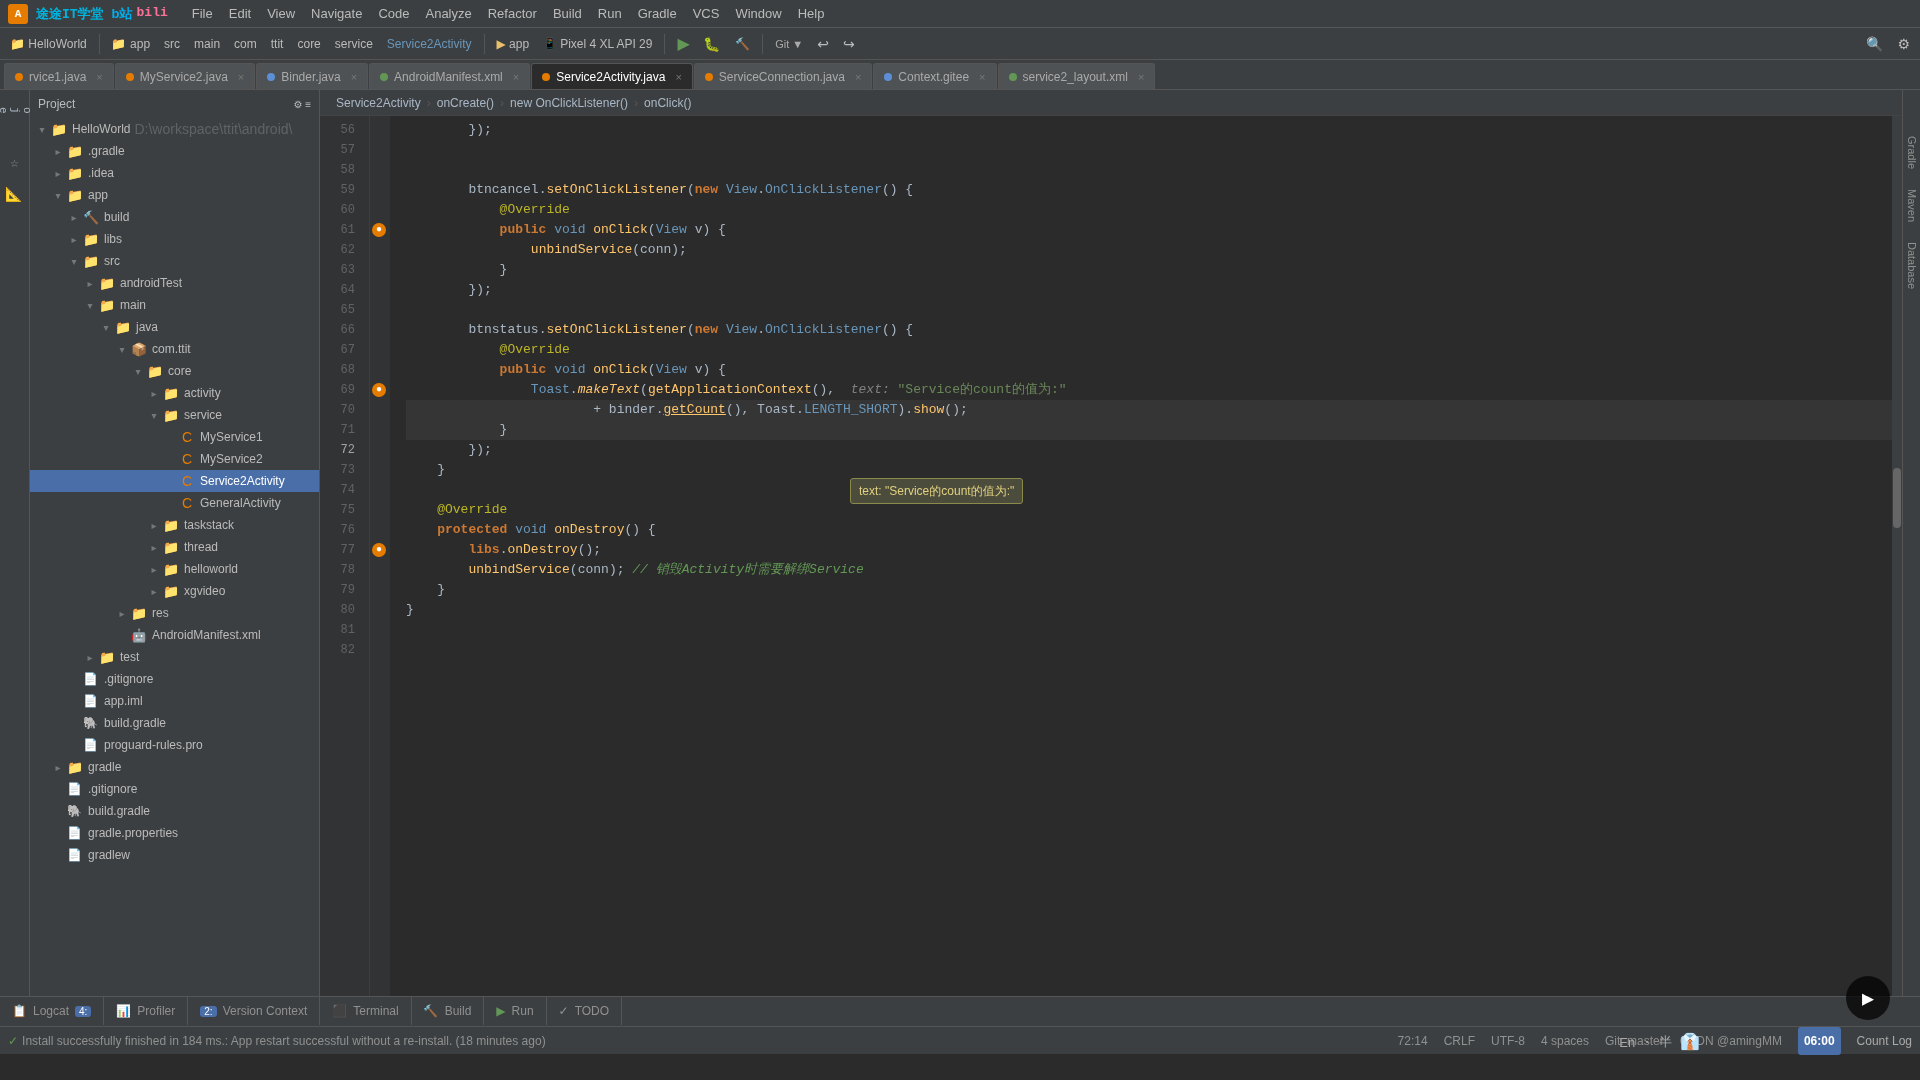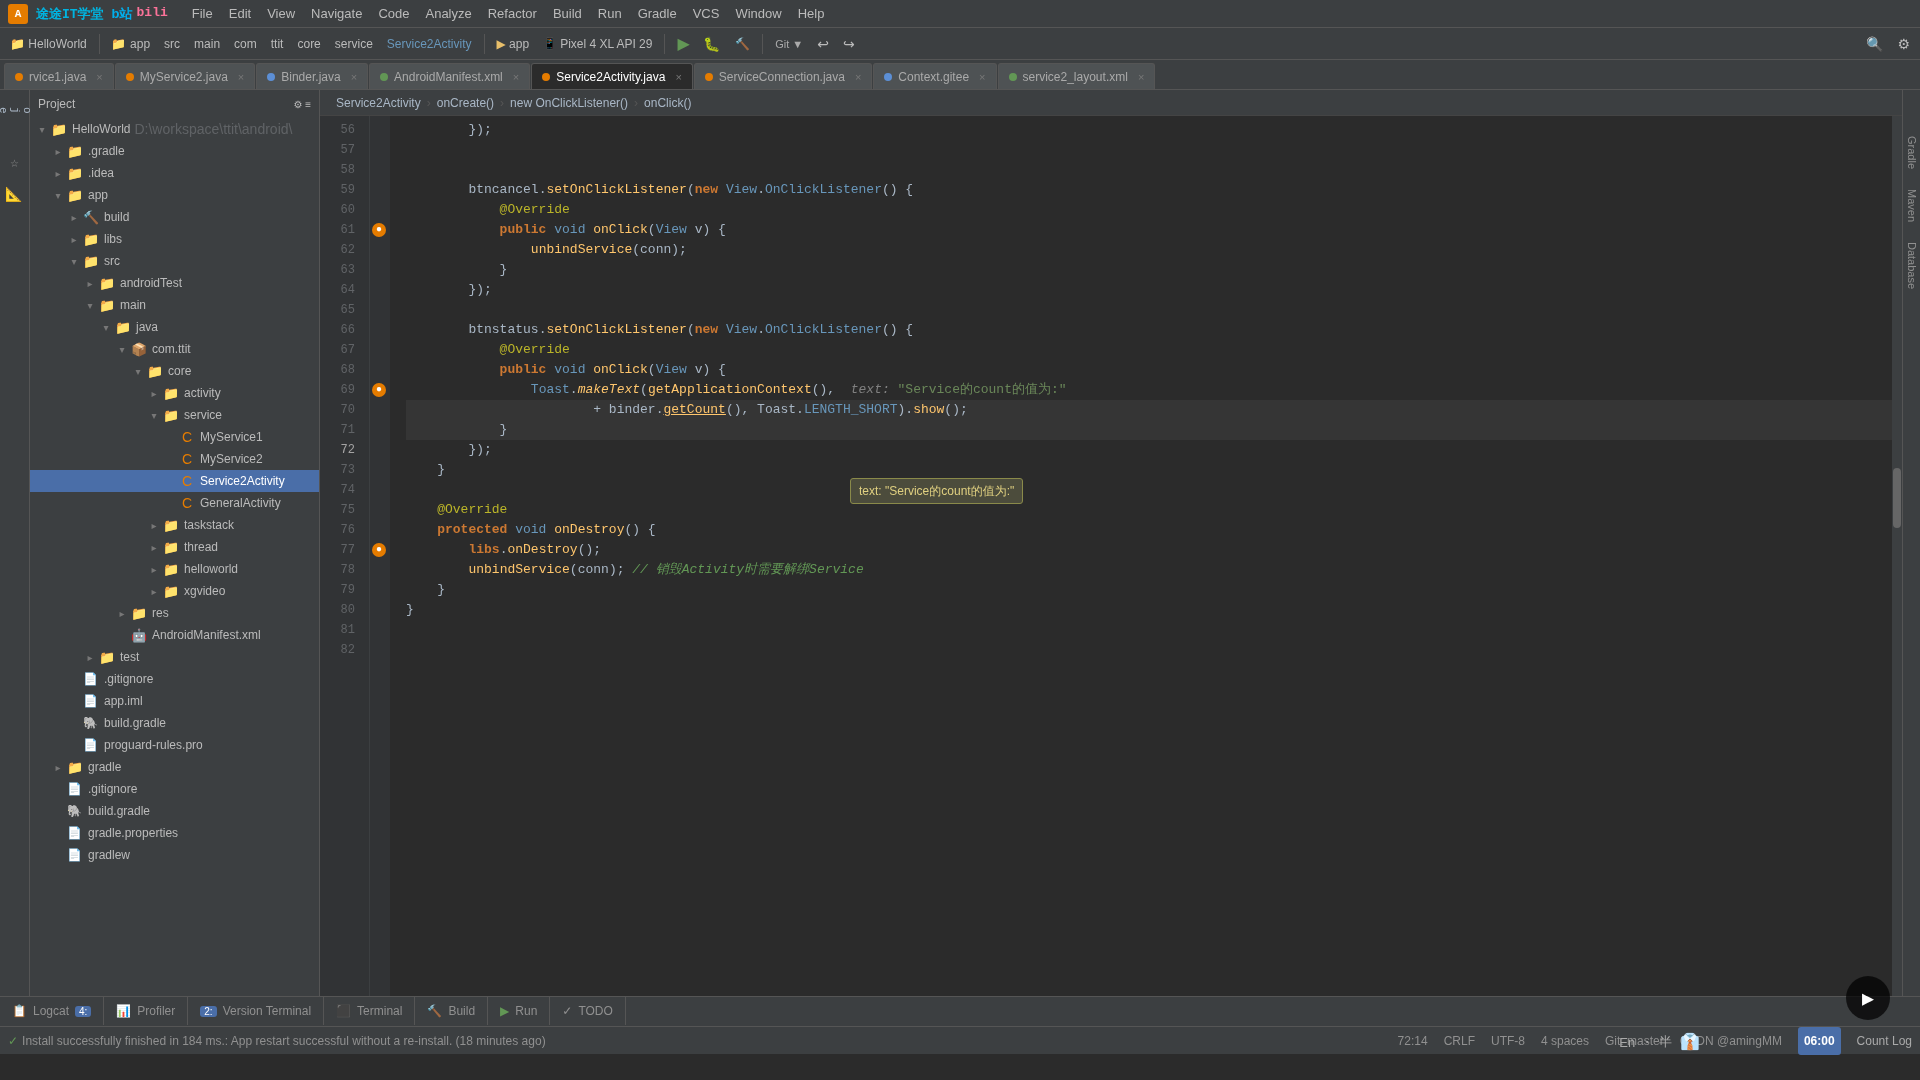--- a/index.html
+++ b/index.html
@@ -871,21 +871,21 @@
     <span>📋</span>
     <span>Logcat</span>
     <span class="num-badge">4:</span>
   </div>
   <div class="bottom-tab">
     <span>📊</span>
     <span>Profiler</span>
   </div>
   <div class="bottom-tab">
     <span class="num-badge">2:</span>
-    <span>Version Terminal</span>
+    <span>Version Context</span>
   </div>
   <div class="bottom-tab">
     <span>⬛</span>
     <span>Terminal</span>
   </div>
   <div class="bottom-tab">
     <span>🔨</span>
     <span>Build</span>
   </div>
   <div class="bottom-tab">

